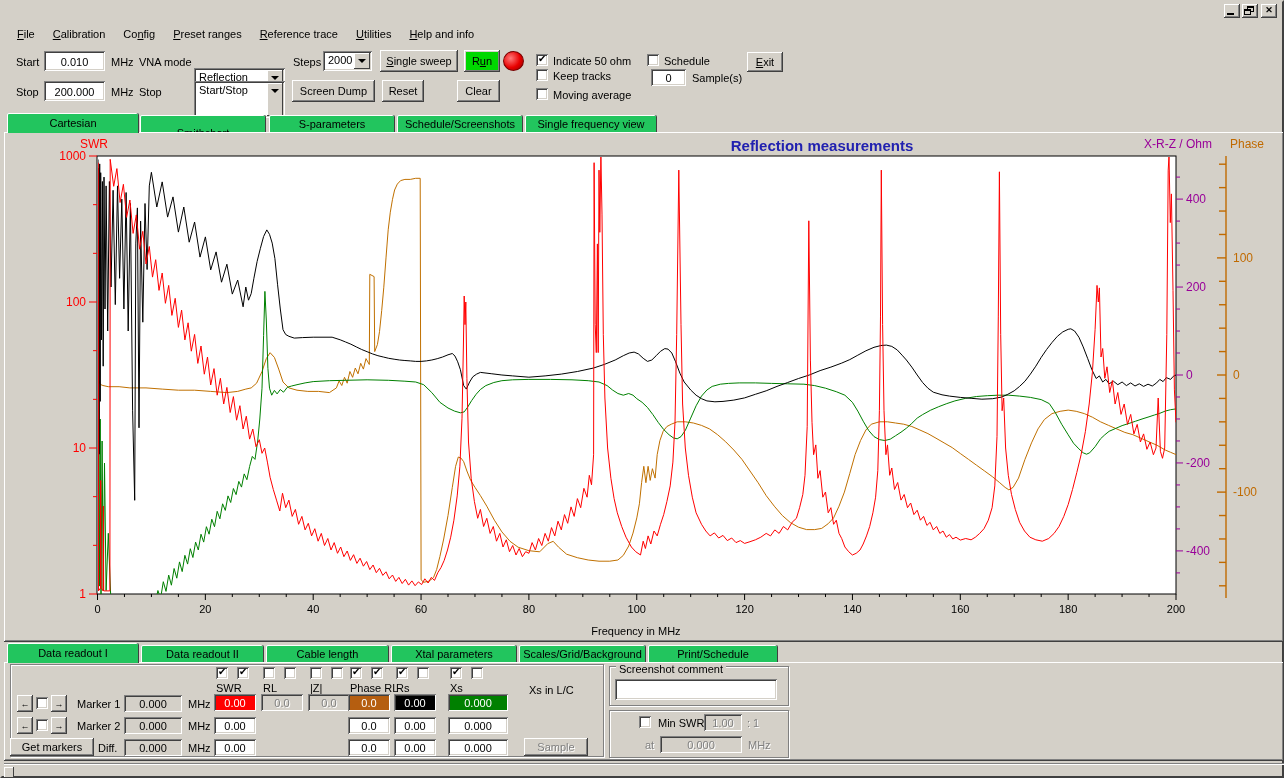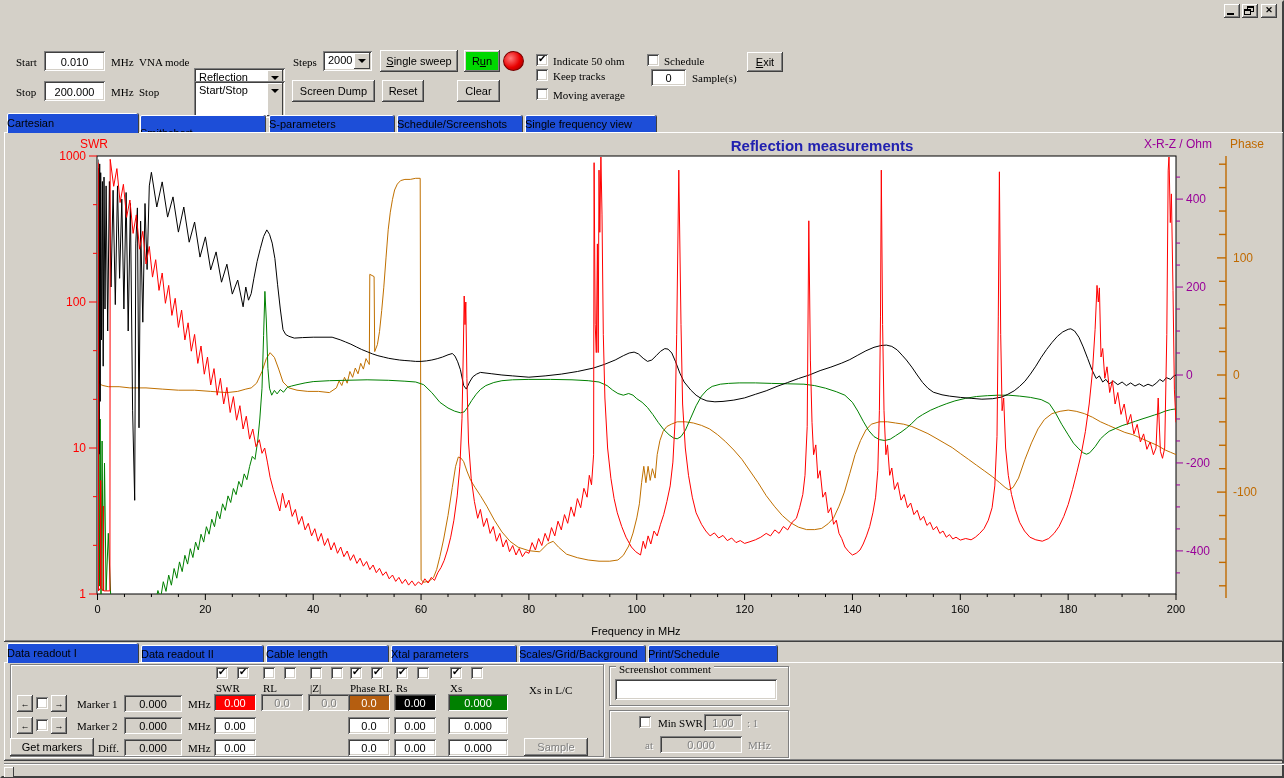--- a/index.html
+++ b/index.html
@@ -5,52 +5,61 @@
 * { margin:0; padding:0; box-sizing:border-box; }
 html,body { width:1284px; height:778px; overflow:hidden; }
 body { font-family:"Liberation Sans",sans-serif; font-size:11px; background:#d4d0c8; position:relative; }
 #app { position:absolute; inset:0; background:#d4d0c8; border:2px solid; border-color:#d4d0c8 #404040 #404040 #d4d0c8; }
 .abs { position:absolute; }
 .titlebar { left:2px; top:2px; right:2px; height:18px; background:linear-gradient(90deg,#0a246a 0%,#0a246a 60%,#29498f 100%); color:#fff; display:flex; align-items:center; }
 .title-text { font-weight:bold; font-size:12px; margin-left:4px; }
 .winbtn { width:16px; height:14px; background:#d4d0c8; box-shadow:inset -1px -1px 0 #404040, inset 1px 1px 0 #fff, inset -2px -2px 0 #808080; position:absolute; top:2px; font-size:9px; text-align:center; line-height:13px; color:#000; }
 .menubar { left:2px; top:20px; right:2px; height:23px; display:flex; align-items:center; padding-left:4px; }
 .menu-item { padding:3px 9px; }
-.lbl { position:absolute; white-space:nowrap;font-family:Liberation Serif, serif; }
+.lbl { position:absolute; white-space:nowrap; }
 .sunken { position:absolute; background:#fff; box-shadow:inset 1px 1px 0 #808080, inset -1px -1px 0 #fff, inset 2px 2px 0 #404040, inset -2px -2px 0 #d4d0c8; }
 .sunken-gray { position:absolute; background:#d4d0c8; box-shadow:inset 1px 1px 0 #808080, inset -1px -1px 0 #fff, inset 2px 2px 0 #404040, inset -2px -2px 0 #d4d0c8; }
 .field-text { width:100%; height:100%; display:flex; align-items:center; justify-content:center; padding-top:1px; }
 .btn { position:absolute; background:#d4d0c8; box-shadow:inset -1px -1px 0 #404040, inset 1px 1px 0 #fff, inset -2px -2px 0 #808080, inset 2px 2px 0 #d4d0c8; display:flex; align-items:center; justify-content:center; }
 .combo { position:absolute; background:#fff; box-shadow:inset 1px 1px 0 #808080, inset -1px -1px 0 #fff, inset 2px 2px 0 #404040, inset -2px -2px 0 #d4d0c8; }
 .combo .ctext { position:absolute; left:5px; top:3px; }
 .combo .cbtn { position:absolute; right:2px; top:2px; bottom:2px; width:16px; background:#d4d0c8; box-shadow:inset -1px -1px 0 #404040, inset 1px 1px 0 #fff; }
 .combo .cbtn:after { content:""; position:absolute; left:4px; top:6px; border:4px solid transparent; border-top:4px solid #000; }
 .cb { position:absolute; width:12px; height:12px; background:#fff; box-shadow:inset 1px 1px 0 #808080, inset -1px -1px 0 #fff, inset 2px 2px 0 #404040, inset -2px -2px 0 #d4d0c8; }
 .cb.checked:after { content:"\2714"; position:absolute; left:2px; top:-1px; font-size:10px; color:#000; }
 .groove { position:absolute; border-top:1px solid #808080; border-bottom:1px solid #fff; }
 .etch { position:absolute; border:1px solid #808080; box-shadow:inset 1px 1px 0 #fff, 1px 1px 0 #fff; }
-.tab { position:absolute; background:#1d4ed8; box-shadow:inset -1px 0 0 #404040, inset 1px 0 0 #fff, inset 0 1px 0 #fff; border-top-left-radius:2px; border-top-right-radius:2px; display:flex; align-items:center; }
+.tab { position:absolute; background:#22c55e; box-shadow:inset -1px 0 0 #404040, inset 1px 0 0 #fff, inset 0 1px 0 #fff; border-top-left-radius:2px; border-top-right-radius:2px; display:flex; align-items:center; justify-content:center; }
 .page { position:absolute; background:#d4d0c8; box-shadow:inset -1px -1px 0 #404040, inset 1px 1px 0 #fff, inset -2px -2px 0 #808080, inset 2px 2px 0 #d4d0c8; }
 .disabled { color:#808080; text-shadow:1px 1px 0 #fff; }
 svg text { font-family:"Liberation Sans",sans-serif; }
 </style>
 </head>
 <body>
 
 <div id="app">
 
   <div class="winbtn" style="right:42px">
       <div style="position:absolute;left:3px;bottom:3px;width:7px;height:2px;background:#000"></div>
     </div>
   <div class="winbtn" style="right:24px">
       <div style="position:absolute;left:5px;top:2px;width:7px;height:6px;border:1px solid #000;border-top-width:2px"></div>
       <div style="position:absolute;left:2px;top:5px;width:7px;height:6px;border:1px solid #000;border-top-width:2px;background:#d4d0c8"></div>
     </div>
   <div class="winbtn" style="right:5px" title="Close"><span style="font-weight:bold">✕</span></div>
 
+  <div class="menubar abs">
+    <span class="menu-item"><u>F</u>ile</span>
+    <span class="menu-item"><u>C</u>alibration</span>
+    <span class="menu-item">Co<u>n</u>fig</span>
+    <span class="menu-item"><u>P</u>reset ranges</span>
+    <span class="menu-item"><u>R</u>eference trace</span>
+    <span class="menu-item"><u>U</u>tilities</span>
+    <span class="menu-item"><u>H</u>elp and info</span>
+  </div>
 
   <div class="lbl" style="left:14px;top:54px">Start</div>
   <div class="sunken" style="left:42px;top:49px;width:61px;height:20px">
       <div class="field-text">0.010</div>
     </div>
   <div class="lbl" style="left:109px;top:54px">MHz</div>
   <div class="lbl" style="left:14px;top:84px">Stop</div>
   <div class="sunken" style="left:42px;top:79px;width:61px;height:20px">
       <div class="field-text">200.000</div>
     </div>

